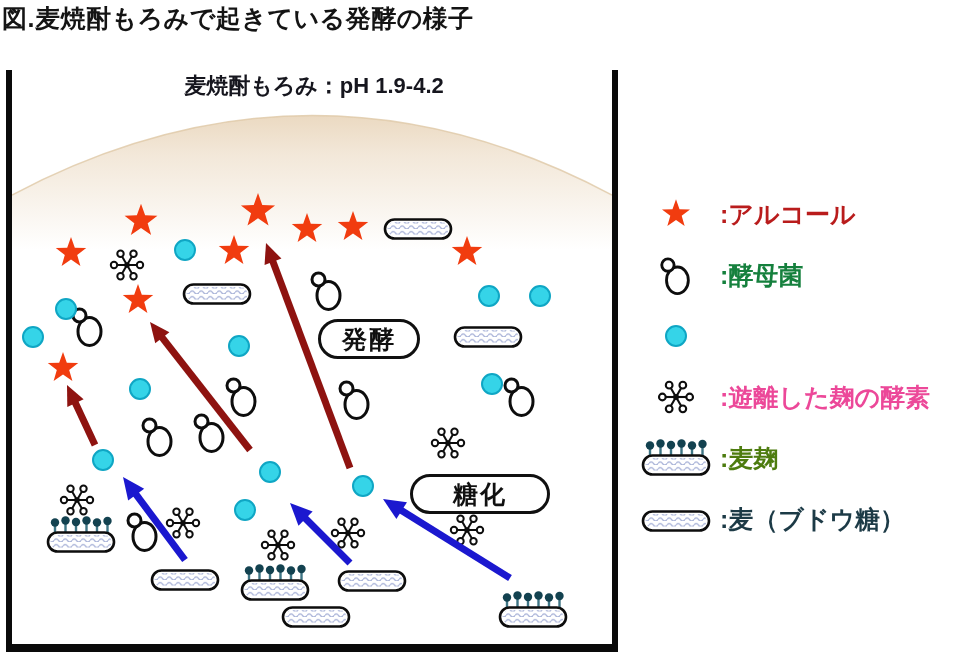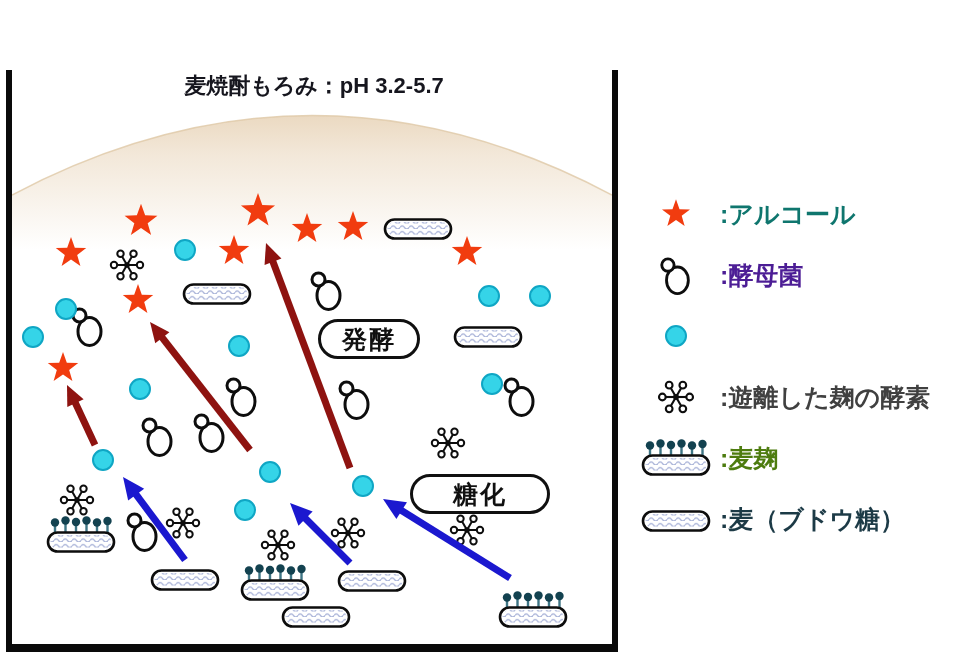--- a/index.html
+++ b/index.html
@@ -26,24 +26,25 @@
   .legend{position:absolute;left:634px;top:192px;z-index:2;}
   .lg-row{display:flex;align-items:center;height:44px;margin-bottom:17px;}
   .lg-sym{width:84px;height:44px;flex:0 0 84px;}
   .lg-label{font-size:25px;font-weight:800;margin-left:2px;white-space:nowrap;color:#101010;}
 </style>
 </head>
 <body>
 
 <div class="stage">
 
+  <div class="page-title">図.麦焼酎もろみで起きている発酵の様子</div>
 
   <div class="vessel"></div>
 
-  <div class="vessel-header">麦焼酎もろみ：pH 3.2-5.7</div>
+  <div class="vessel-header">麦焼酎もろみ：pH 1.9-4.2</div>
 
   <svg class="diagram" viewBox="0 0 960 656" xmlns="http://www.w3.org/2000/svg">
     <defs>
       <linearGradient id="surf-grad" x1="0" y1="90" x2="0" y2="250" gradientUnits="userSpaceOnUse">
         <stop offset="0" stop-color="#e6d0b2" stop-opacity="1"></stop>
         <stop offset="0.4" stop-color="#e6d0b2" stop-opacity="0.5"></stop>
         <stop offset="1" stop-color="#e6d0b2" stop-opacity="0"></stop>
       </linearGradient>
       <clipPath id="tank-clip">
           <rect x="12" y="70" width="600" height="574"></rect>
@@ -192,41 +193,41 @@
   </svg>
 
   <div class="plabel" id="plabel-ferm">発酵</div>
   <div class="plabel" id="plabel-sacc">糖化</div>
 
   <div class="legend" id="legend">
     <div class="lg-row">
       <svg class="lg-sym" viewBox="-42 -22 84 44">
           <use href="#sym-star" transform="scale(0.92)"></use>
         </svg>
-      <div class="lg-label" style="color: #0f766e;">:アルコール</div>
+      <div class="lg-label" style="color: #b91c1c;">:アルコール</div>
     </div>
 
     <div class="lg-row">
       <svg class="lg-sym" viewBox="-42 -22 84 44">
           <use href="#sym-yeast" transform="translate(0,1) scale(0.95)"></use>
         </svg>
-      <div class="lg-label" style="color: #4c1d95;">:酵母菌</div>
+      <div class="lg-label" style="color: #15803d;">:酵母菌</div>
     </div>
 
     <div class="lg-row">
       <svg class="lg-sym" viewBox="-42 -22 84 44">
           <use href="#sym-glucose" transform="scale(1)"></use>
         </svg>
     </div>
 
     <div class="lg-row">
       <svg class="lg-sym" viewBox="-42 -22 84 44">
           <use href="#sym-enzyme" transform="scale(1.05)"></use>
         </svg>
-      <div class="lg-label" style="color: #404040;">:遊離した麹の酵素</div>
+      <div class="lg-label" style="color: #ec4899;">:遊離した麹の酵素</div>
     </div>
 
     <div class="lg-row">
       <svg class="lg-sym" viewBox="-42 -22 84 44">
           <use href="#sym-koji" transform="translate(0,7)"></use>
         </svg>
       <div class="lg-label" style="color: #4d7c0f;">:麦麹</div>
     </div>
 
     <div class="lg-row">

